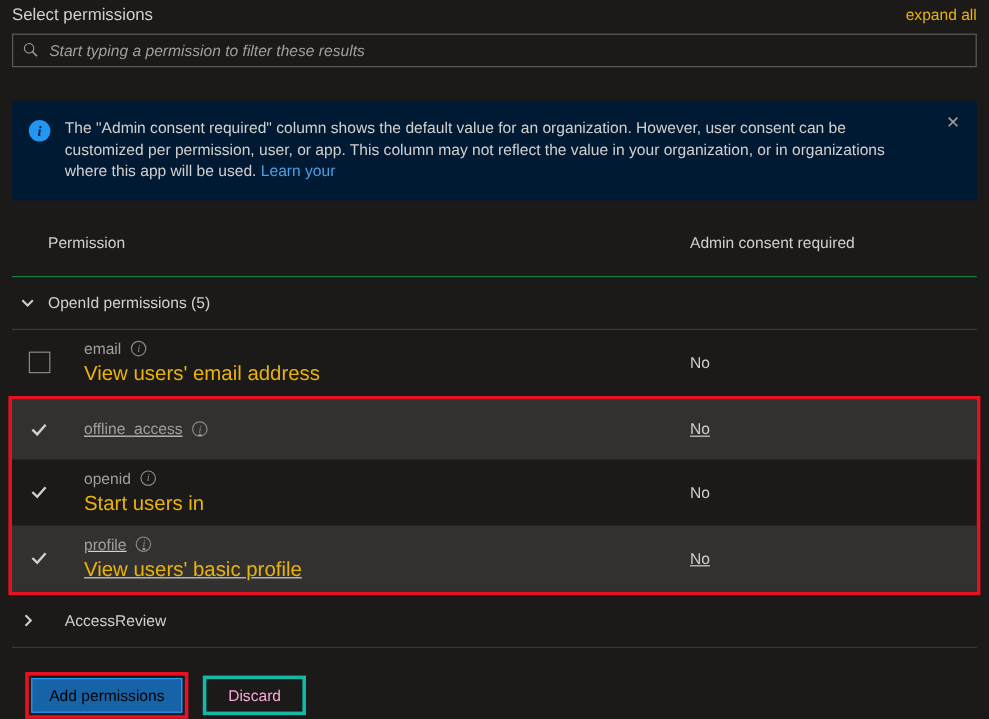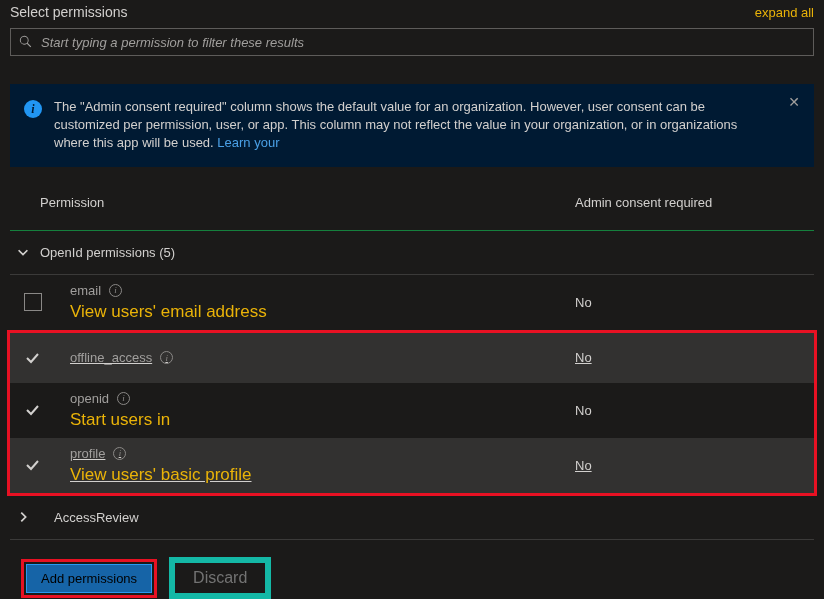--- a/index.html
+++ b/index.html
@@ -122,24 +122,24 @@
   .btn-primary {
     background: #1664a7;
     border: 1px solid #2899f5;
     color: #000;
     padding: 6px 14px;
     font-size: 13px;
     cursor: pointer;
   }
   .btn-secondary {
     background: transparent;
-    border: 6px solid #14b8a6;
-    color: #737373;
+    border: 3px solid #14b8a6;
+    color: #f9a8d4;
     padding: 6px 18px;
-    font-size: 16px;
+    font-size: 13px;
     cursor: pointer;
   }
 </style>
 </head>
 <body>
 
 <div class="header-row">
   <div class="title">Select permissions</div>
   <div class="expand-all">expand all</div>
 </div>

